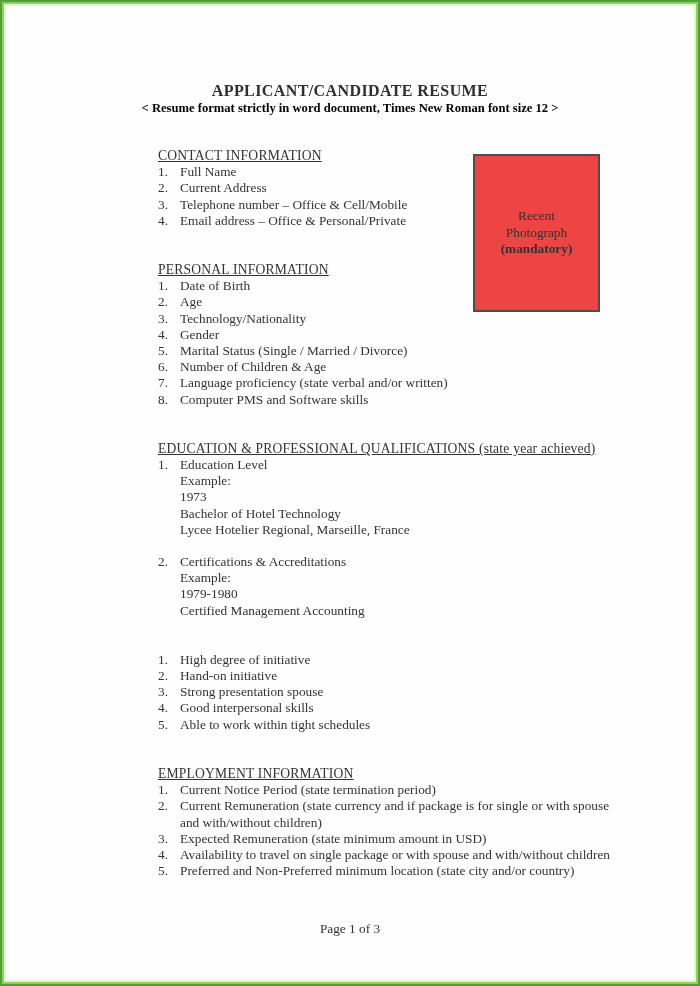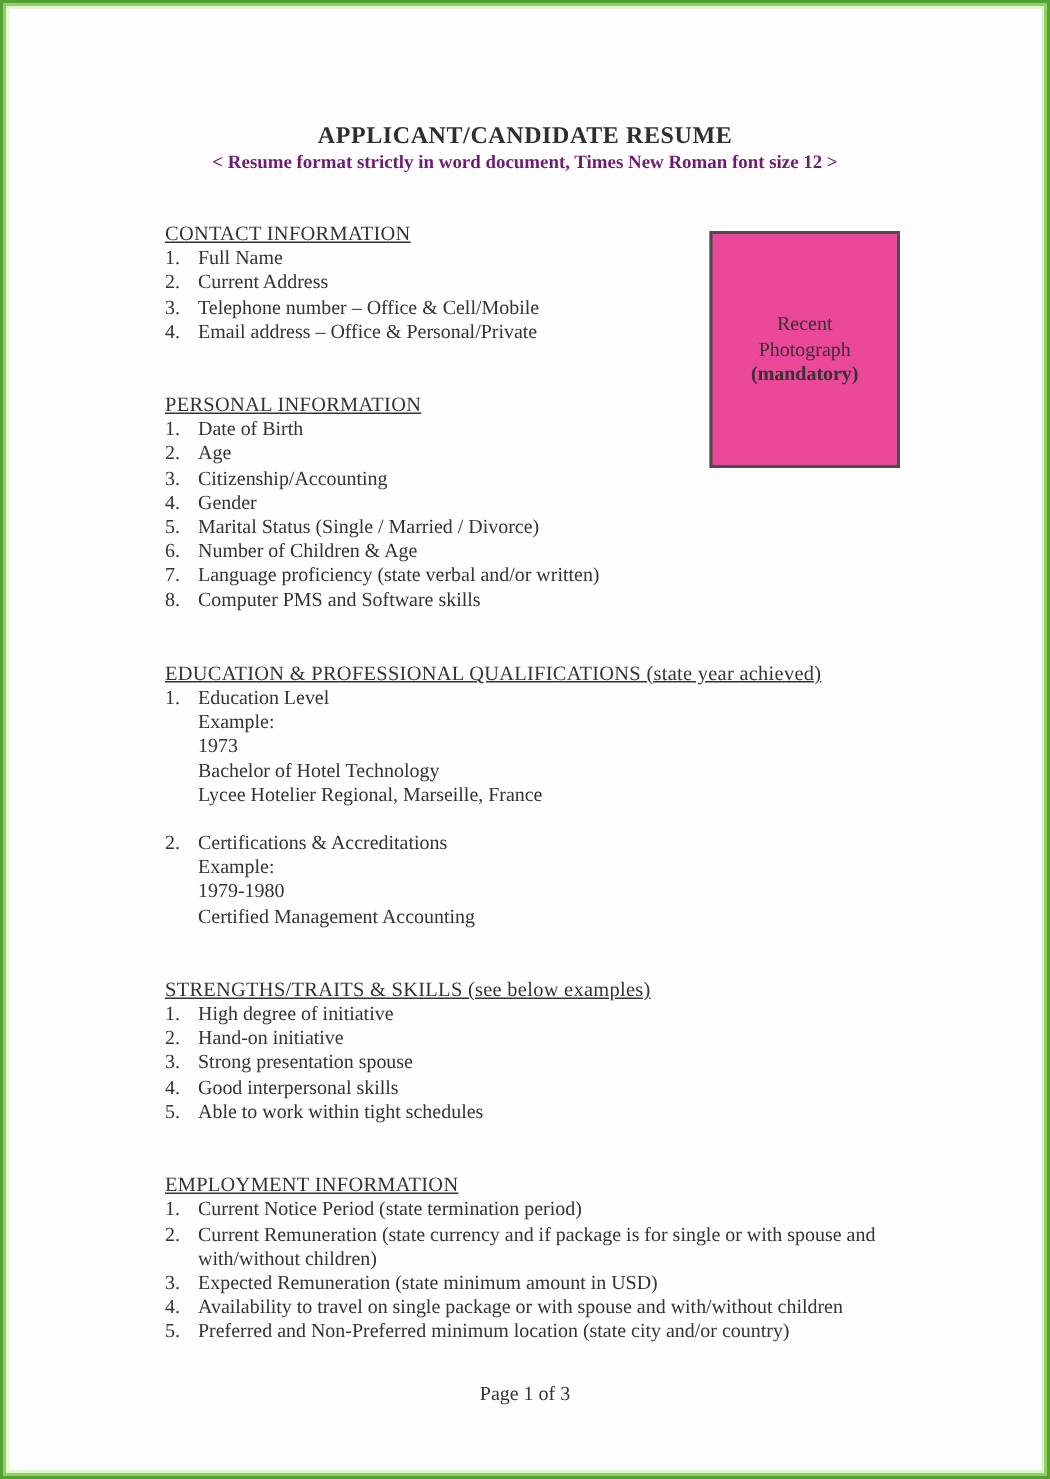--- a/index.html
+++ b/index.html
@@ -31,31 +31,31 @@
     color: #2f2f2f;
   }
   .doc-subtitle {
     position: absolute;
     top: 99px;
     left: 0;
     right: 0;
     text-align: center;
     font-size: 12.6px;
     font-weight: bold;
-    color: #701a75;
+    color: #000000;
   }
   .content {
     position: absolute;
     top: 146px;
     left: 108px;
     width: 500px;
     font-size: 13.3px;
     line-height: 16.2px;
   }
-  .section { margin-top: 33px; }
+  .section { margin-top: 33px; margin-left: 48px; }
   .section:first-child { margin-top: 0; }
   .section-heading {
     text-decoration: underline;
     letter-spacing: 0.2px;
     font-size: 13.6px;
     white-space: nowrap;
   }
   ol.items {
     list-style: none;
     margin: 0;
@@ -69,21 +69,21 @@
   }
   .item-body { flex: 1 1 auto; }
   .photo-box {
     position: absolute;
     left: 471px;
     top: 152px;
     width: 127px;
     height: 158px;
     box-sizing: border-box;
     border: 2px solid #4d4d4d;
-    background: #ec4899;
+    background: #ef4444;
     display: flex;
     align-items: center;
     justify-content: center;
   }
   .photo-lines {
     text-align: center;
     font-size: 13.3px;
     line-height: 16.5px;
   }
   .photo-lines span { display: block; }
@@ -153,21 +153,21 @@
   <li class="item">
     <span class="num">2.</span>
     <div class="item-body">
       <div class="item-text">Age</div>
     </div>
   </li>
 
   <li class="item">
     <span class="num">3.</span>
     <div class="item-body">
-      <div class="item-text">Citizenship/Accounting</div>
+      <div class="item-text">Technology/Nationality</div>
     </div>
   </li>
 
   <li class="item">
     <span class="num">4.</span>
     <div class="item-body">
       <div class="item-text">Gender</div>
     </div>
   </li>
 
@@ -221,21 +221,20 @@
       <div class="item-text">Certifications &amp; Accreditations</div>
     <div class="subline">Example:</div>
               <div class="subline">1979-1980</div>
               <div class="subline">Certified Management Accounting</div>
             </div>
   </li>
 </ol>
   </section>
 
   <section class="section">
-    <div class="section-heading">STRENGTHS/TRAITS &amp; SKILLS (see below examples)</div>
     <ol class="items">
   <li class="item">
     <span class="num">1.</span>
     <div class="item-body">
       <div class="item-text">High degree of initiative</div>
     </div>
   </li>
 
   <li class="item">
     <span class="num">2.</span>

